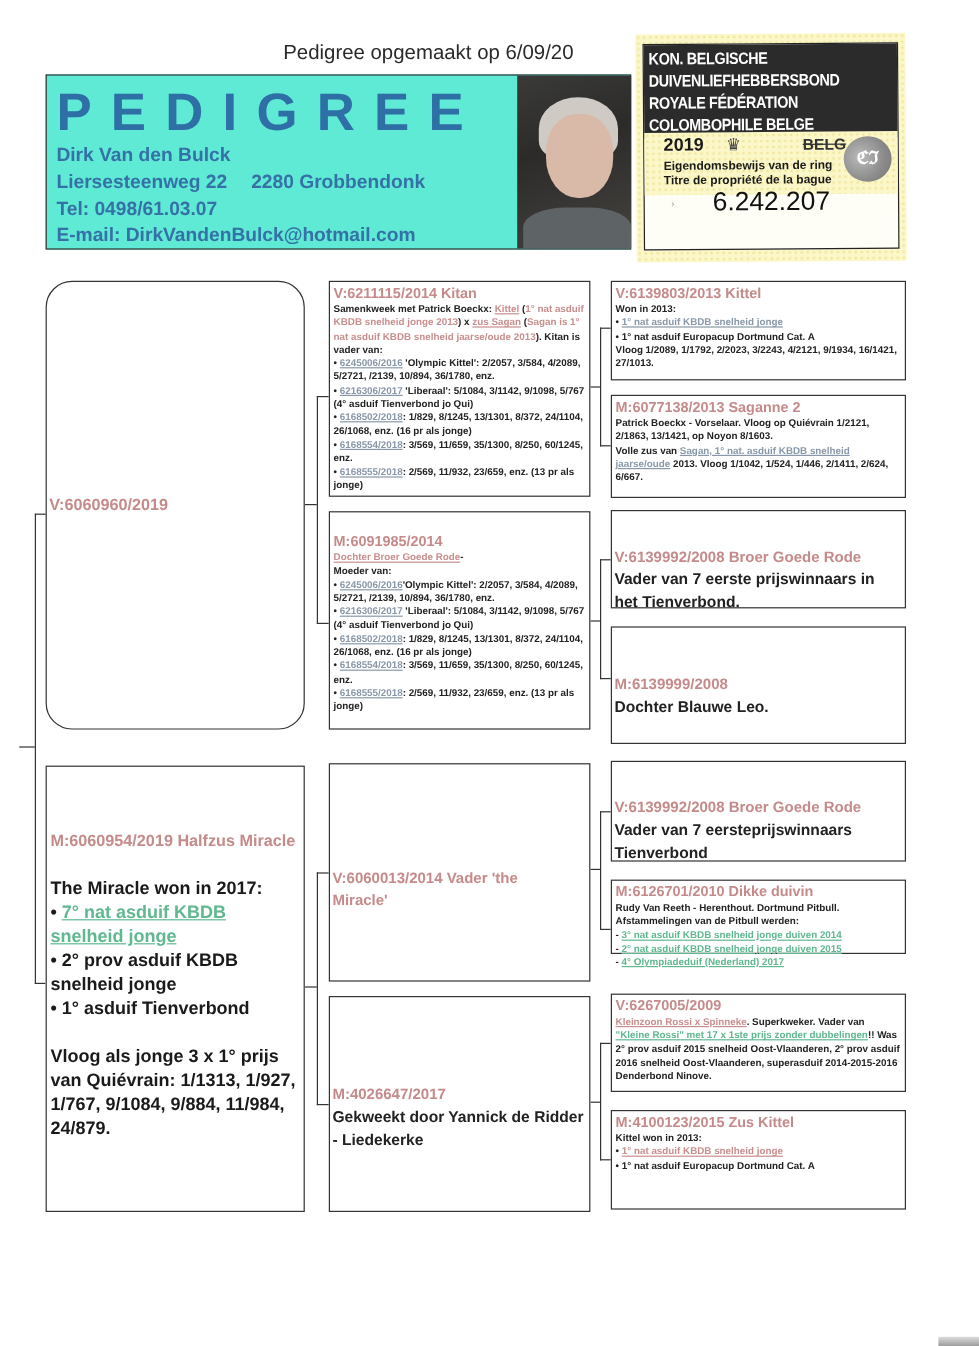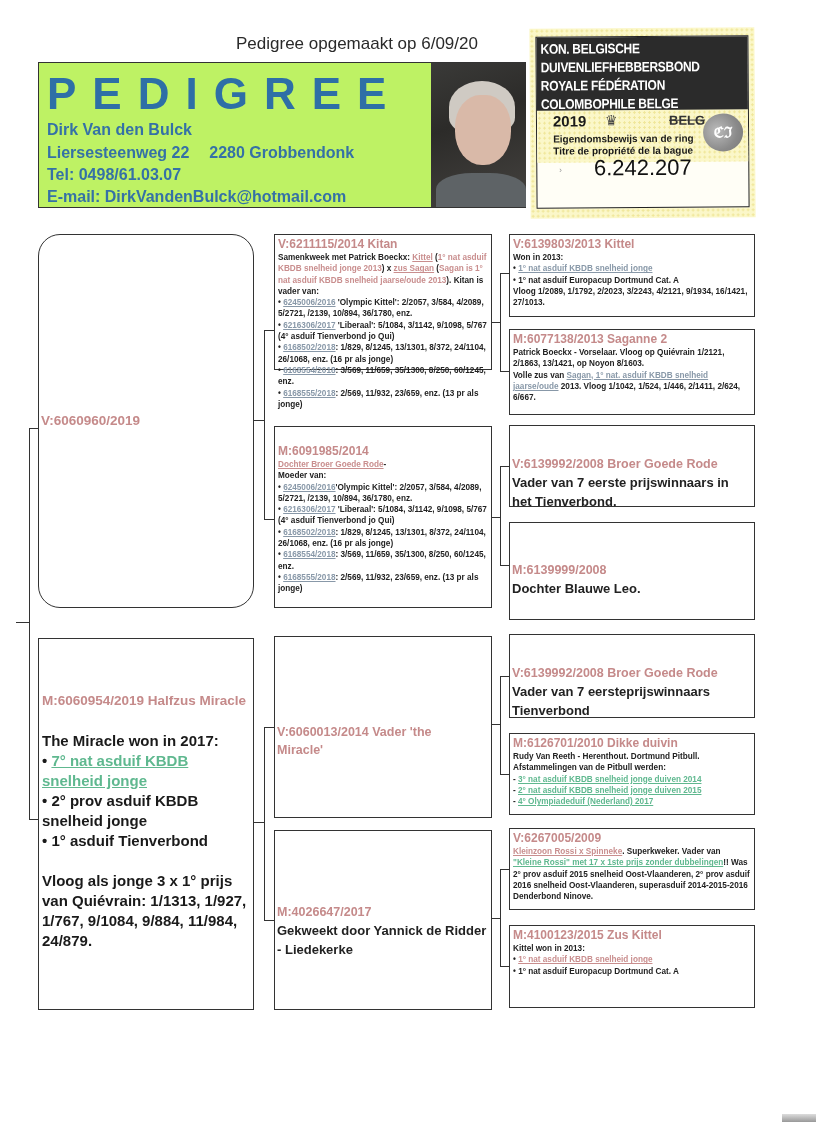--- a/index.html
+++ b/index.html
@@ -2,21 +2,21 @@
 <html><head>
 <meta charset="utf-8">
 <style>
   * { box-sizing: border-box; margin: 0; padding: 0; }
   html, body { width: 816px; height: 1122px; background: #ffffff; overflow: hidden; }
   body { position: relative; font-family: "Liberation Sans", sans-serif; color: #1a1a1a; }
 
   .made-on { position: absolute; left: 236px; top: 34px; font-size: 17px; color: #2a2a2a; white-space: nowrap; }
 
   .header { position: absolute; left: 38px; top: 62px; width: 488px; height: 146px;
-    background: #bef264; border: 1px solid #333; padding-left: 20px; }
+    background: #5eead4; border: 1px solid #333; padding-left: 20px; }
   .header .big { position: absolute; left: 8px; top: 6px; font-size: 44px; font-weight: bold;
     color: #2e6fa6; letter-spacing: 16px; }
   .header .line { position: absolute; left: 8px; font-size: 16px; font-weight: bold; color: #3571a6; white-space: nowrap; }
   .header .l1 { top: 58px; }
   .header .l2 { top: 81px; }
   .header .l3 { top: 103px; }
   .header .l4 { top: 125px; }
   .header .l2 .gap { display: inline-block; width: 20px; }
   .photo { position: absolute; left: 392px; top: 0; width: 95px; height: 144px;
     background: linear-gradient(160deg, #3a3a38 0%, #2c2b29 40%, #454340 100%); overflow: hidden; }
@@ -54,37 +54,37 @@
   .md-title { font-size: 12.5px; font-weight: bold; line-height: 18px; margin-top: 13px; }
   .md-text { font-size: 13px; font-weight: bold; line-height: 19px; color: #222; }
   .big-title { font-size: 13.5px; font-weight: bold; line-height: 20px; }
   .big-text { font-size: 15px; font-weight: bold; line-height: 20px; color: #1a1a1a; }
 
   .b-gen1a { left: 38px; top: 234px; width: 216px; height: 374px; border-radius: 22px; }
   .b-gen1a .content { position: absolute; left: 2px; top: 176px; }
   .b-gen1b { left: 38px; top: 638px; width: 216px; height: 372px; }
   .b-gen1b .content { position: absolute; left: 3px; top: 52px; right: 4px; }
 
-  .b-g2-1 { left: 274px; top: 234px; width: 218px; height: 136px; padding: 2px 3px; }
+  .b-g2-1 { left: 274px; top: 234px; width: 218px; height: 180px; padding: 2px 3px; }
   .b-g2-2 { left: 274px; top: 426px; width: 218px; height: 182px; padding: 17px 3px 0 3px; }
   .b-g2-3 { left: 274px; top: 636px; width: 218px; height: 182px; }
   .b-g2-3 .content { position: absolute; left: 2px; top: 73px; right: 14px; }
   .b-g2-4 { left: 274px; top: 830px; width: 218px; height: 180px; }
   .b-g2-4 .content { position: absolute; left: 2px; top: 59px; right: 4px; }
 
   .b-g3 { width: 246px; padding: 2px 3px; }
   .b-g3-1 { left: 509px; top: 234px; height: 83px; }
   .b-g3-2 { left: 509px; top: 329px; height: 86px; }
   .b-g3-3 { left: 509px; top: 425px; height: 82px; }
   .b-g3-3 .content { position: absolute; left: 2px; top: 16px; right: 3px; }
   .b-g3-4 { left: 509px; top: 522px; height: 98px; }
   .b-g3-4 .content { position: absolute; left: 2px; top: 25px; right: 3px; }
   .b-g3-5 { left: 509px; top: 634px; height: 84px; }
   .b-g3-5 .content { position: absolute; left: 2px; top: 16px; right: 3px; }
-  .b-g3-6 { left: 509px; top: 733px; height: 82px; }
+  .b-g3-6 { left: 509px; top: 733px; height: 62px; }
   .b-g3-7 { left: 509px; top: 828px; height: 82px; }
   .b-g3-8 { left: 509px; top: 925px; height: 83px; }
 
   .page-foot { position: absolute; left: 782px; top: 1114px; width: 34px; height: 8px; background: linear-gradient(#ddd, #999); }
 </style>
 </head>
 <body>
 
 <div class="made-on">Pedigree opgemaakt op 6/09/20</div>
 

